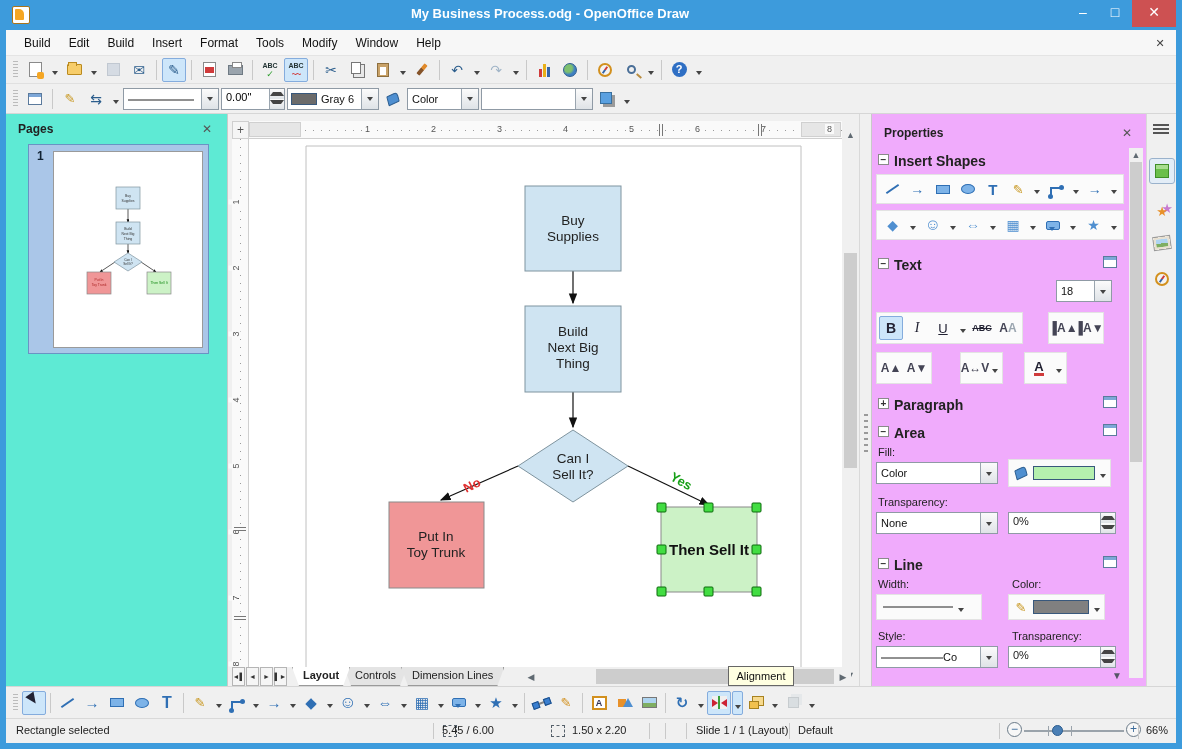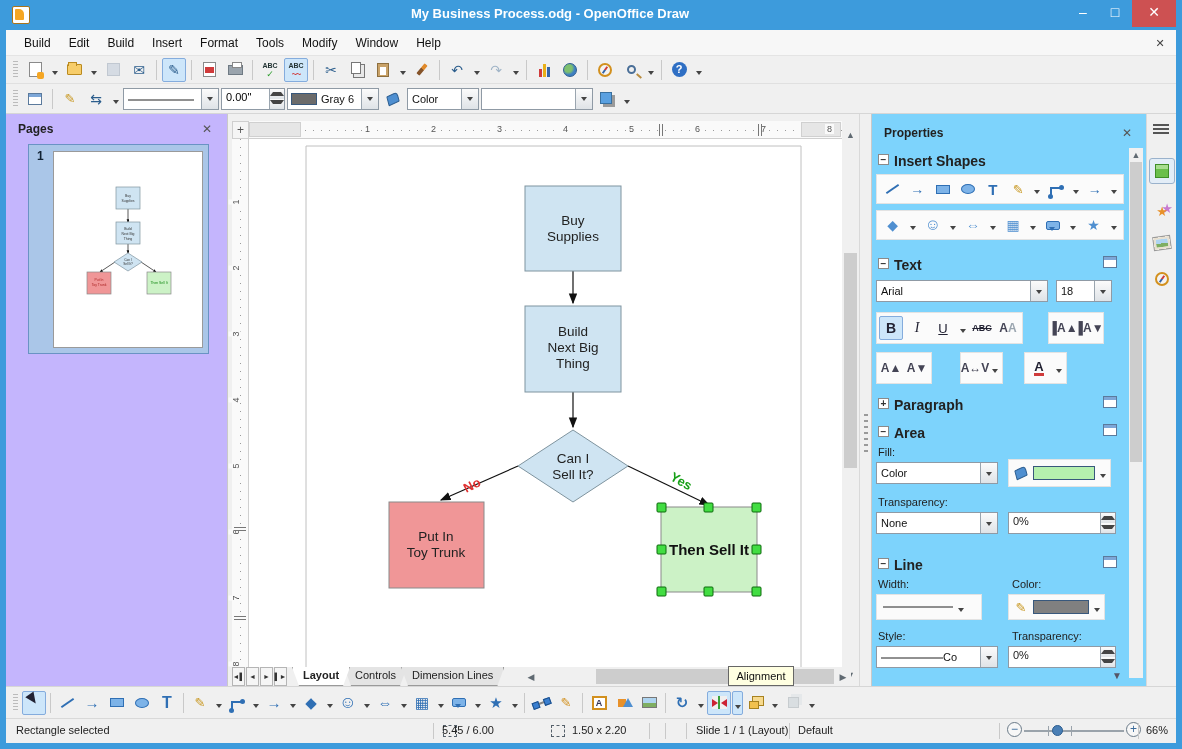--- a/index.html
+++ b/index.html
@@ -101,21 +101,21 @@
   .spin .ud { width:15px; display:flex; flex-direction:column; border-left:1px solid #9aa5af; }
   .spin .ud span { flex:1; background:linear-gradient(#fbfbfb,#dfe3e7); display:flex; align-items:center; justify-content:center; }
   .spin .ud .tri { border-width:3px; border-top-width:4px; margin:0; }
   .spin .ud .up .tri { border-top:none; border-bottom:4px solid #444; }
   .swatch { display:inline-block; border:1px solid #38587c; }
 
   
   #main { left:6px; top:114px; width:1170px; height:572px; background:#f0f0f0; }
 
   
-  #pages { left:0; top:0; width:222px; height:572px; background:#c4b5fd; border-right:1px solid #c9c9c9; }
+  #pages { left:0; top:0; width:222px; height:572px; background:#5eead4; border-right:1px solid #c9c9c9; }
   #pages-title { left:12px; top:8px; font-size:12px; font-weight:bold; color:#222; }
   #pages-close { left:196px; top:8px; font-size:12px; color:#555; }
   #thumb-sel { left:22px; top:30px; width:181px; height:210px; background:#aac6e8; border:1px solid #6a93c4; }
   #thumb-num { left:8px; top:4px; font-size:12px; font-weight:bold; color:#123; }
   #thumb-page { left:24px; top:6px; width:150px; height:197px; background:#fff; border:1px solid #9a9a9a; }
 
   
   #corner { left:226px; top:7px; width:17px; height:18px; background:#f5f5f5; border:1px solid #cfcfcf; font-size:12px; color:#555; text-align:center; line-height:16px;}
   #hruler { left:243px; top:7px; width:593px; height:18px; background:#fafafa; border-bottom:1px solid #cfcfcf; background-image:repeating-linear-gradient(90deg,#9a9a9a 0 1px,transparent 1px 8px); background-size:100% 1px; background-position:0 9px; background-repeat:no-repeat;}
   #vruler { left:226px; top:25px; width:17px; height:528px; background:#fafafa; border-right:1px solid #cfcfcf; background-image:repeating-linear-gradient(#9a9a9a 0 1px,transparent 1px 8px); background-size:1px 100%; background-position:8px 0; background-repeat:no-repeat;}
@@ -137,21 +137,21 @@
   
   #tabbar { left:226px; top:553px; width:619px; height:19px; background:#f0f0f0; display:flex; align-items:stretch; }
   .navbtn { width:13px; border:1px solid #b5b5b5; background:#f5f5f5; margin-right:1px; font-size:7px; color:#333; display:flex; align-items:center; justify-content:center;}
   .tab { padding:2px 10px 0; font-size:11px; color:#222; border:1px solid #9a9a9a; border-top:none; clip-path:polygon(0 0,100% 0,calc(100% - 7px) 100%,7px 100%); background:#e4e4e4; margin-left:-6px;}
   .tab.active { background:#fff; font-weight:bold; z-index:2;}
   #tab-filler { flex:1; border-bottom:none; }
 
   #tooltip { left:722px; top:552px; width:66px; height:20px; background:#ffffe1; border:1px solid #666; font-size:11px; color:#111; text-align:center; line-height:18px; z-index:50;}
 
   
-  #props { left:865px; top:0; width:275px; height:572px; background:#7dd3fc; border-left:1px solid #c9c9c9; font-size:11px; color:#222;padding-left:10px;}
+  #props { left:865px; top:0; width:275px; height:572px; background:#f0abfc; border-left:1px solid #c9c9c9; font-size:11px; color:#222;padding-left:10px;}
   #props-title { left:12px; top:12px; font-size:12px; font-weight:bold; }
   #props-close { left:250px; top:12px; color:#555; font-size:12px; }
   #props-sb { left:257px; top:34px; width:14px; height:530px; background:#f0f0f0; }
   .sechead { position:absolute; left:0; width:255px; height:20px; font-weight:bold; color:#222; }
   .sechead .lbl { position:absolute; left:22px; top:3px; font-size:14px;}
   .boxpm { position:absolute; left:6px; top:4px; width:11px; height:11px; border:1px solid #8a8a8a; background:#fff; font-size:10px; line-height:9px; text-align:center; color:#333;}
   .launcher { position:absolute; right:10px; top:2px; width:14px; height:12px; border:1px solid #5b7a9c; background:#fff;}
   .launcher:before{content:"";display:block;height:3px;background:#7da7d8;}
   .shape-strip { position:absolute; left:4px; width:248px; background:#fbfbfb; border:1px solid #e3e3e3; display:flex; align-items:center; padding:3px 4px; gap:3px;}
   .fmt-group { position:absolute; background:#fbfbfb; border:1px solid #e3e3e3; display:flex; align-items:center; padding:2px; gap:2px;}
@@ -610,26 +610,20 @@
         <span class="ddbtn">
           <span class="tri"></span>
         </span>
     </div>
 
     <div class="sechead" style="top:140px">
       <span class="boxpm">−</span>
       <span class="lbl">Text</span>
       <span class="launcher"></span>
     </div>
-    <div class="combo abs" style="left:4px;top:166px;width:172px">
-      <span class="val">Arial</span>
-      <span class="da">
-          <span class="tri"></span>
-        </span>
-    </div>
     <div class="combo abs" style="left:184px;top:166px;width:56px">
       <span class="val">18</span>
       <span class="da">
           <span class="tri"></span>
         </span>
     </div>
     <div class="fmt-group" style="left:4px;top:198px;height:32px">
       <span class="btn on">
           <span class="bold-b">B</span>
         </span>

